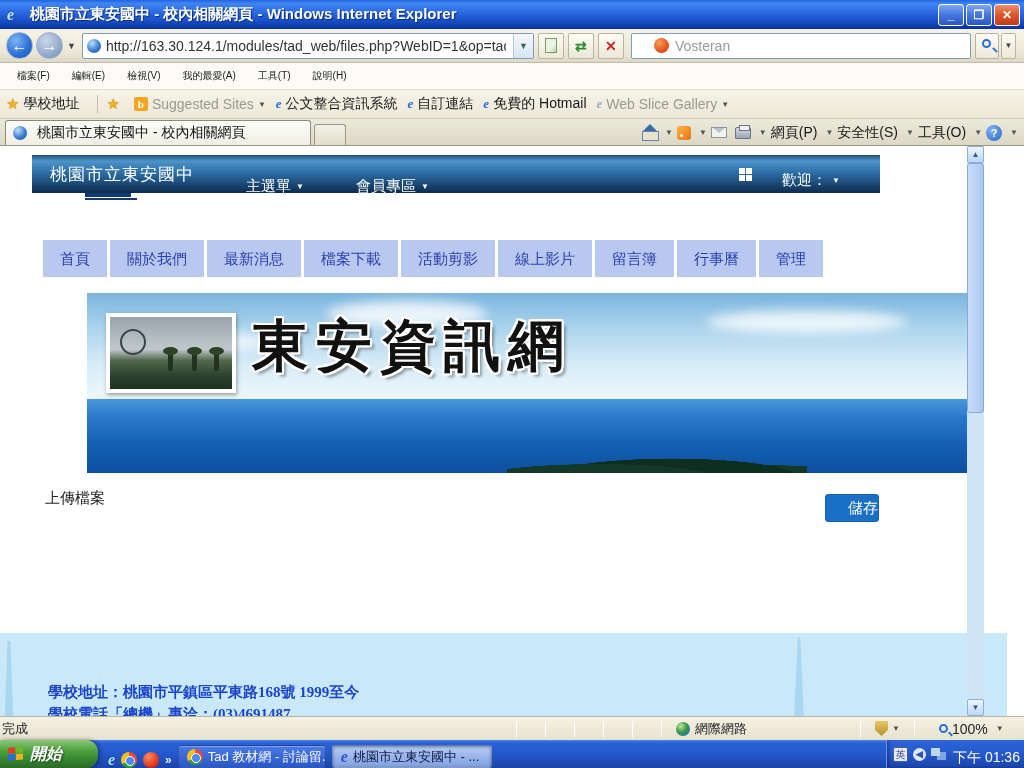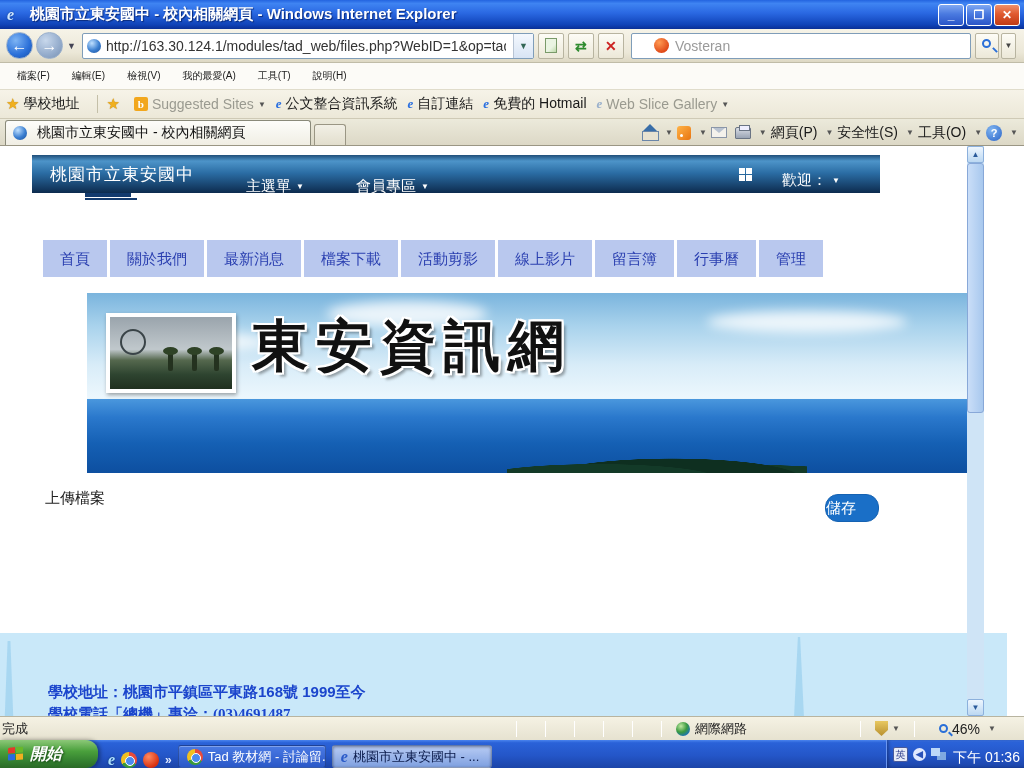--- a/index.html
+++ b/index.html
@@ -146,28 +146,28 @@
   .bphoto .wheel { position:absolute; left:10px; top:12px; width:26px; height:26px; border:2px solid #3a4448; border-radius:50%; }
   .bphoto .stree { position:absolute; bottom:18px; width:5px; height:20px; background:#24321f; border-radius:2px; }
   .bphoto .stree:after { content:""; position:absolute; left:-5px; top:-4px; width:15px; height:8px; background:#2e4226; border-radius:50%; }
   .btitle { position:absolute; left:165px; top:16px; font-family:"Liberation Serif",serif; font-weight:bold;
     font-size:56px; letter-spacing:8px; color:#111;
     text-shadow:-2px 0 #fff,2px 0 #fff,0 -2px #fff,0 2px #fff,-2px -2px #fff,2px 2px #fff,-2px 2px #fff,2px -2px #fff,4px 4px 3px rgba(0,0,0,.35); }
 
   
   .uploadlabel { position:absolute; left:45px; top:343px; font-size:15px; color:#222; }
   .savebtn { position:absolute; left:825px; top:348px; width:54px; height:28px; background:#1a6fc7;
-    border:1px solid #1562b2; border-radius:13px; color:#fff; font-size:15px; text-align:left; line-height:26px; }
+    border:1px solid #1562b2; border-radius:3px; color:#fff; font-size:15px; text-align:right; line-height:26px; }
 
   
   .sitefooter { position:absolute; left:0; top:487px; width:1007px; height:83px; background:#c9e8f9; overflow:hidden; }
   .ftower { position:absolute; width:14px; background:rgba(140,200,235,.55); }
   .ftower.l { left:2px; top:8px; height:75px; clip-path:polygon(40% 0,60% 0,80% 100%,20% 100%); }
   .ftower.r { left:792px; top:4px; height:79px; clip-path:polygon(42% 0,58% 0,85% 100%,15% 100%); }
-  .fline1 { position:absolute; left:48px; top:50px; font-size:15px; font-weight:bold; color:#1b45cc; font-family:Liberation Sans, sans-serif; }
+  .fline1 { position:absolute; left:48px; top:50px; font-size:15px; font-weight:bold; color:#1b45cc; font-family:Liberation Serif, serif; }
   .fline2 { position:absolute; left:48px; top:72px; font-size:15px; font-weight:bold; color:#1b45cc; font-family:"Liberation Serif",serif; }
 
   
   .statusbar { position:absolute; left:0; top:716px; width:1024px; height:24px;
     background:linear-gradient(180deg,#f5f2e4,#e6e2d0); border-top:1px solid #b8b4a0;
     display:flex; align-items:center; font-size:13px; color:#222; }
   .statusbar .done { margin-left:2px; width:500px; }
   .st-sep { width:1px; height:16px; background:#c0bca8; border-right:1px solid #fff; margin:0 14px; }
   .zone { display:flex; align-items:center; gap:5px; width:170px; }
   .globe-sm { width:14px; height:14px; border-radius:50%; background:radial-gradient(circle at 35% 30%,#bfe8a0,#3a9a40 45%,#1a6fc0 80%); }
@@ -393,21 +393,21 @@
     <span class="zone">
       <span class="globe-sm"></span>
       <span>網際網路</span>
     </span>
     <span class="st-sep"></span>
     <span class="shield"></span>
     <span class="ddsm">▼</span>
     <span class="st-sep"></span>
     <span class="zoomarea">
       <span class="mag-sm"></span>
-      <span class="zoomtext">46%</span>
+      <span class="zoomtext">100%</span>
       <span class="ddsm">▼</span>
     </span>
   </div>
 
   <div class="taskbar">
     <span class="startbtn">
       <span class="winflag"></span>
       <span>開始</span>
     </span>
     <span class="qlaunch">

